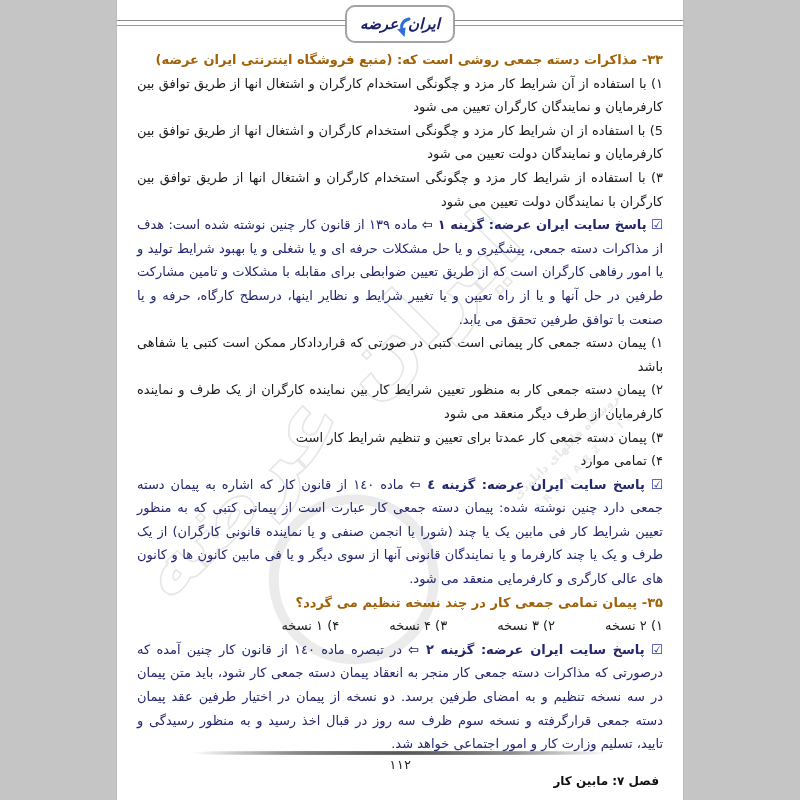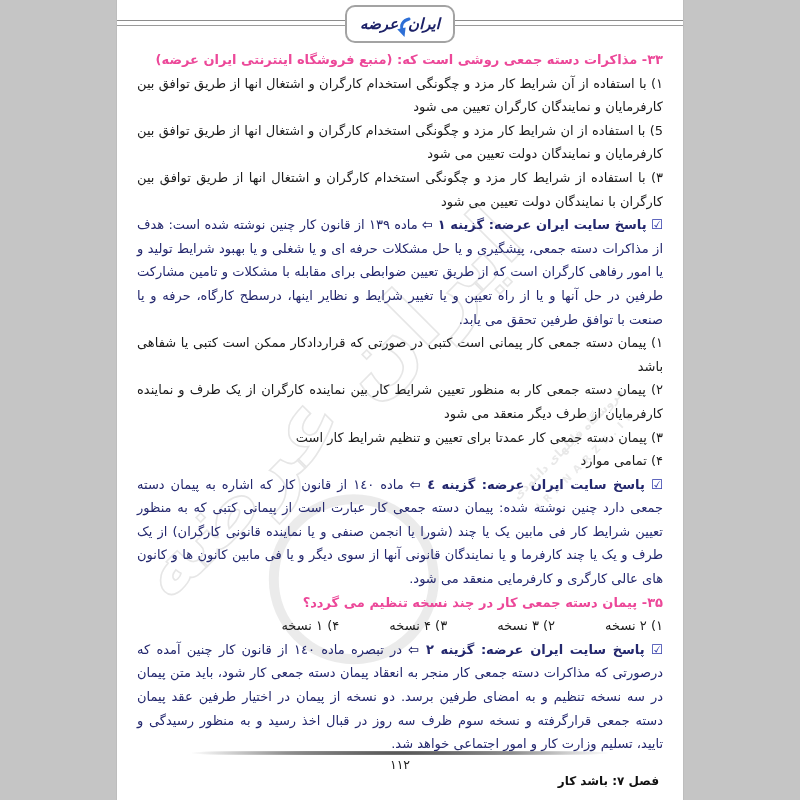--- a/index.html
+++ b/index.html
@@ -51,35 +51,35 @@
     position:absolute;bottom:12px;right:40px;
     font-size:10px;letter-spacing:6px;color:#dadada;font-weight:bold;
   }
   
   .content{
     position:relative;z-index:1;padding:2px 20px 0;
     font-size:13px;line-height:23.6px;color:#1b1b1b;
     text-align:justify;
   }
   .content p{margin:0;}
-  .q-title{font-weight:bold;color:#ec4899;}
+  .q-title{font-weight:bold;color:#a16207;}
   .answer{color:#24286e;}
   .answer .lead{font-weight:bold;}
   .chk{color:#2b35a8;font-size:13.5px;}
   .arrow{font-weight:bold;}
   .options-row{display:flex;gap:50px;text-align:right;}
   
   .footer-rule{
     position:absolute;top:751px;left:73px;width:420px;height:4px;z-index:2;
     background:radial-gradient(ellipse 50% 120% at 50% 50%,#4d4d4d 0%,#8f8f8f 55%,rgba(150,150,150,0) 100%);
     border-radius:2px;
   }
   .page-num{
     position:absolute;top:757px;left:0;right:0;text-align:center;
-    font-size:12.5px;color:#222;z-index:2;
+    font-size:12.5px;color:#222;z-index:2;font-family:Liberation Mono, monospace;
   }
   .footer-row{
     position:absolute;top:774px;left:0;right:0;z-index:2;
     display:flex;justify-content:space-between;direction:rtl;
     padding:0 24px 0 34px;font-weight:bold;font-size:12px;color:#111;
   }
 </style>
 </head>
 <body>
 
@@ -115,30 +115,30 @@
     <p>5) با استفاده از ان شرایط کار مزد و چگونگی استخدام کارگران و اشتغال انها از طریق توافق بین کارفرمایان و نمایندگان دولت تعیین می شود</p>
     <p>۳) با استفاده از شرایط کار مزد و چگونگی استخدام کارگران و اشتغال انها از طریق توافق بین کارگران با نمایندگان دولت تعیین می شود</p>
     <p class="answer"><span class="chk">☑</span> <span class="lead"><span>پاسخ سایت ایران عرضه:</span> <span>گزینه ۱</span> <span class="arrow">⇦</span></span> <span>ماده ۱۳۹ از قانون کار چنین نوشته شده است: هدف از مذاکرات دسته جمعی، پیشگیری و یا حل مشکلات حرفه ای و یا شغلی و یا بهبود شرایط تولید و یا امور رفاهی کارگران است که از طریق تعیین ضوابطی برای مقابله با مشکلات و تامین مشارکت طرفین در حل آنها و یا از راه تعیین و یا تغییر شرایط و نظایر اینها، درسطح کارگاه، حرفه و یا صنعت با توافق طرفین تحقق می یابد.</span></p>
 
     <p>۱) پیمان دسته جمعی کار پیمانی است کتبی در صورتی که قراردادکار ممکن است کتبی یا شفاهی باشد</p>
     <p>۲) پیمان دسته جمعی کار به منظور تعیین شرایط کار بین نماینده کارگران از یک طرف و نماینده کارفرمایان از طرف دیگر منعقد می شود</p>
     <p>۳) پیمان دسته جمعی کار عمدتا برای تعیین و تنظیم شرایط کار است</p>
     <p>۴) تمامی موارد</p>
     <p class="answer"><span class="chk">☑</span> <span class="lead"><span>پاسخ سایت ایران عرضه:</span> <span>گزینه ٤</span> <span class="arrow">⇦</span></span> <span>ماده ۱٤۰ از قانون کار که اشاره به پیمان دسته جمعی دارد چنین نوشته شده: پیمان دسته جمعی کار عبارت است از پیمانی کتبی که به منظور تعیین شرایط کار فی مابین یک یا چند (شورا یا انجمن صنفی و یا نماینده قانونی کارگران) از یک طرف و یک یا چند کارفرما و یا نمایندگان قانونی آنها از سوی دیگر و یا فی مابین کانون ها و کانون های عالی کارگری و کارفرمایی منعقد می شود.</span></p>
 
-    <p class="q-title"><span>۳۵-</span> <span>پیمان دسته جمعی کار در چند نسخه تنظیم می گردد؟</span></p>
+    <p class="q-title"><span>۳۵-</span> <span>پیمان تمامی جمعی کار در چند نسخه تنظیم می گردد؟</span></p>
     <p class="options-row">
       <span>۱) ۲ نسخه</span>
       <span>۲) ۳ نسخه</span>
       <span>۳) ۴ نسخه</span>
       <span>۴) ۱ نسخه</span>
     </p>
     <p class="answer"><span class="chk">☑</span> <span class="lead"><span>پاسخ سایت ایران عرضه:</span> <span>گزینه ۲</span> <span class="arrow">⇦</span></span> <span>در تبصره ماده ۱٤۰ از قانون کار چنین آمده که درصورتی که مذاکرات دسته جمعی کار منجر به انعقاد پیمان دسته جمعی کار شود، باید متن پیمان در سه نسخه تنظیم و به امضای طرفین برسد. دو نسخه از پیمان در اختیار طرفین عقد پیمان دسته جمعی قرارگرفته و نسخه سوم ظرف سه روز در قبال اخذ رسید و به منظور رسیدگی و تایید، تسلیم وزارت کار و امور اجتماعی خواهد شد.</span></p>
 
   </div>
 
   <div class="footer-rule"></div>
   <div class="page-num">۱۱۲</div>
   <div class="footer-row">
-    <span>فصل ۷: باشد کار</span>
+    <span>فصل ۷: مابین کار</span>
   </div>
 
 </div>
 
 </body></html>

